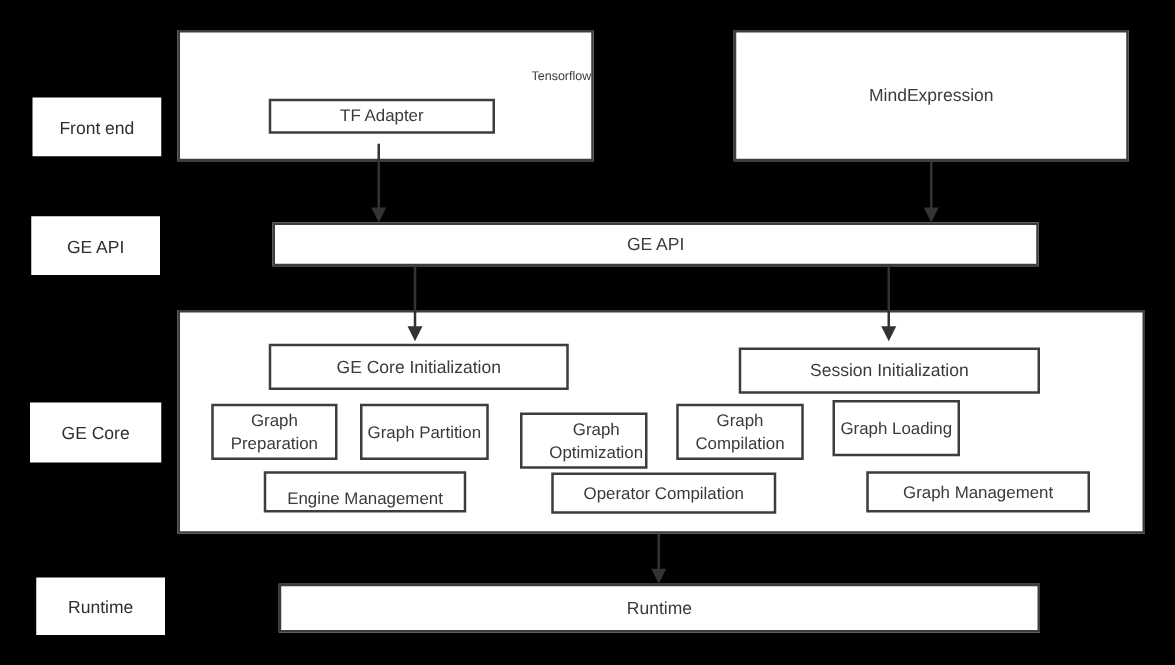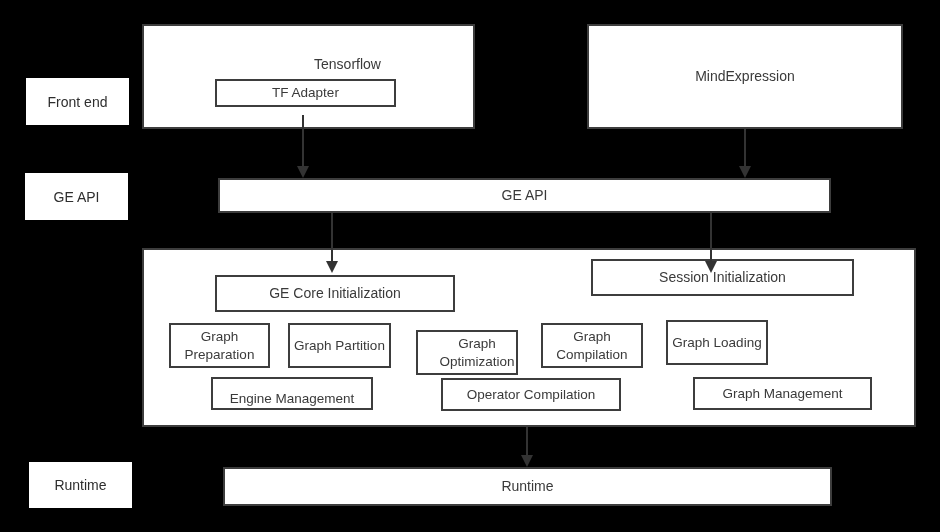--- a/index.html
+++ b/index.html
@@ -37,24 +37,23 @@
     display: flex;
     align-items: center;
     justify-content: center;
     font-size: 14px;
     color: #2e2e2e;
   }
   .container-title {
     position: absolute;
     left: 0;
     width: 100%;
-    text-align: center;
-    font-size: 14px;
+    text-align: right;
+    font-size: 10px;
     color: #3a3a3a;
-    padding-left: 39px;
   }
   .arrow {
     position: absolute;
     z-index: 6;
   }
   .arrow .shaft {
     position: absolute;
     width: 2px;
     background: #333333;
     left: 5px;
@@ -76,21 +75,21 @@
   #lbl-runtime   { left: 29px; top: 462px; width: 103px; height: 46px; }
 
   #box-tensorflow { left: 142px; top: 24px; width: 333px; height: 105px; }
   #box-tf-adapter { left: 71px; top: 53px; width: 181px; height: 28px; position: absolute; }
   #box-mindexpression { left: 587px; top: 24px; width: 316px; height: 105px; font-size: 14px; }
 
   #bar-ge-api { left: 218px; top: 178px; width: 613px; height: 35px; font-size: 14px; }
 
   #box-ge-core { left: 142px; top: 248px; width: 774px; height: 179px; display: block; }
   #box-ge-core-init { left: 71px; top: 25px; width: 240px; height: 37px; font-size: 14px; }
-  #box-session-init { left: 447px; top: 9px; width: 263px; height: 37px; font-size: 14px; }
+  #box-session-init { left: 447px; top: 28px; width: 241px; height: 37px; font-size: 14px; }
 
   #box-graph-preparation  { left: 25px;  top: 73px; width: 101px; height: 45px; }
   #box-graph-partition    { left: 144px; top: 73px; width: 103px; height: 45px; }
   #box-graph-optimization { left: 272px; top: 80px; width: 102px; height: 45px; padding-left: 20px; }
   #box-graph-compilation  { left: 397px; top: 73px; width: 102px; height: 45px; }
   #box-graph-loading      { left: 522px; top: 70px; width: 102px; height: 45px; }
   #box-graph-execution    { left: 648px; top: 69px; width: 101px; height: 44px; }
 
   #box-engine-management   { left: 67px;  top: 127px; width: 162px; height: 33px; align-items: flex-end; }
   #box-operator-management { left: 297px; top: 128px; width: 180px; height: 33px; }
@@ -122,20 +121,23 @@
 <body>
 
 <div class="stage">
 
   <div class="side-label" id="lbl-front-end">
     <span>Front end</span>
   </div>
   <div class="side-label" id="lbl-ge-api">
     <span>GE API</span>
   </div>
+  <div class="side-label" id="lbl-ge-core">
+    <span>GE Core</span>
+  </div>
   <div class="side-label" id="lbl-runtime">
     <span>Runtime</span>
   </div>
 
   <div class="box" id="box-tensorflow" style="display:block;">
     <div class="container-title" style="top: 29px;">Tensorflow</div>
     <div class="box" id="box-tf-adapter">
       <span>TF Adapter</span>
     </div>
   </div>

